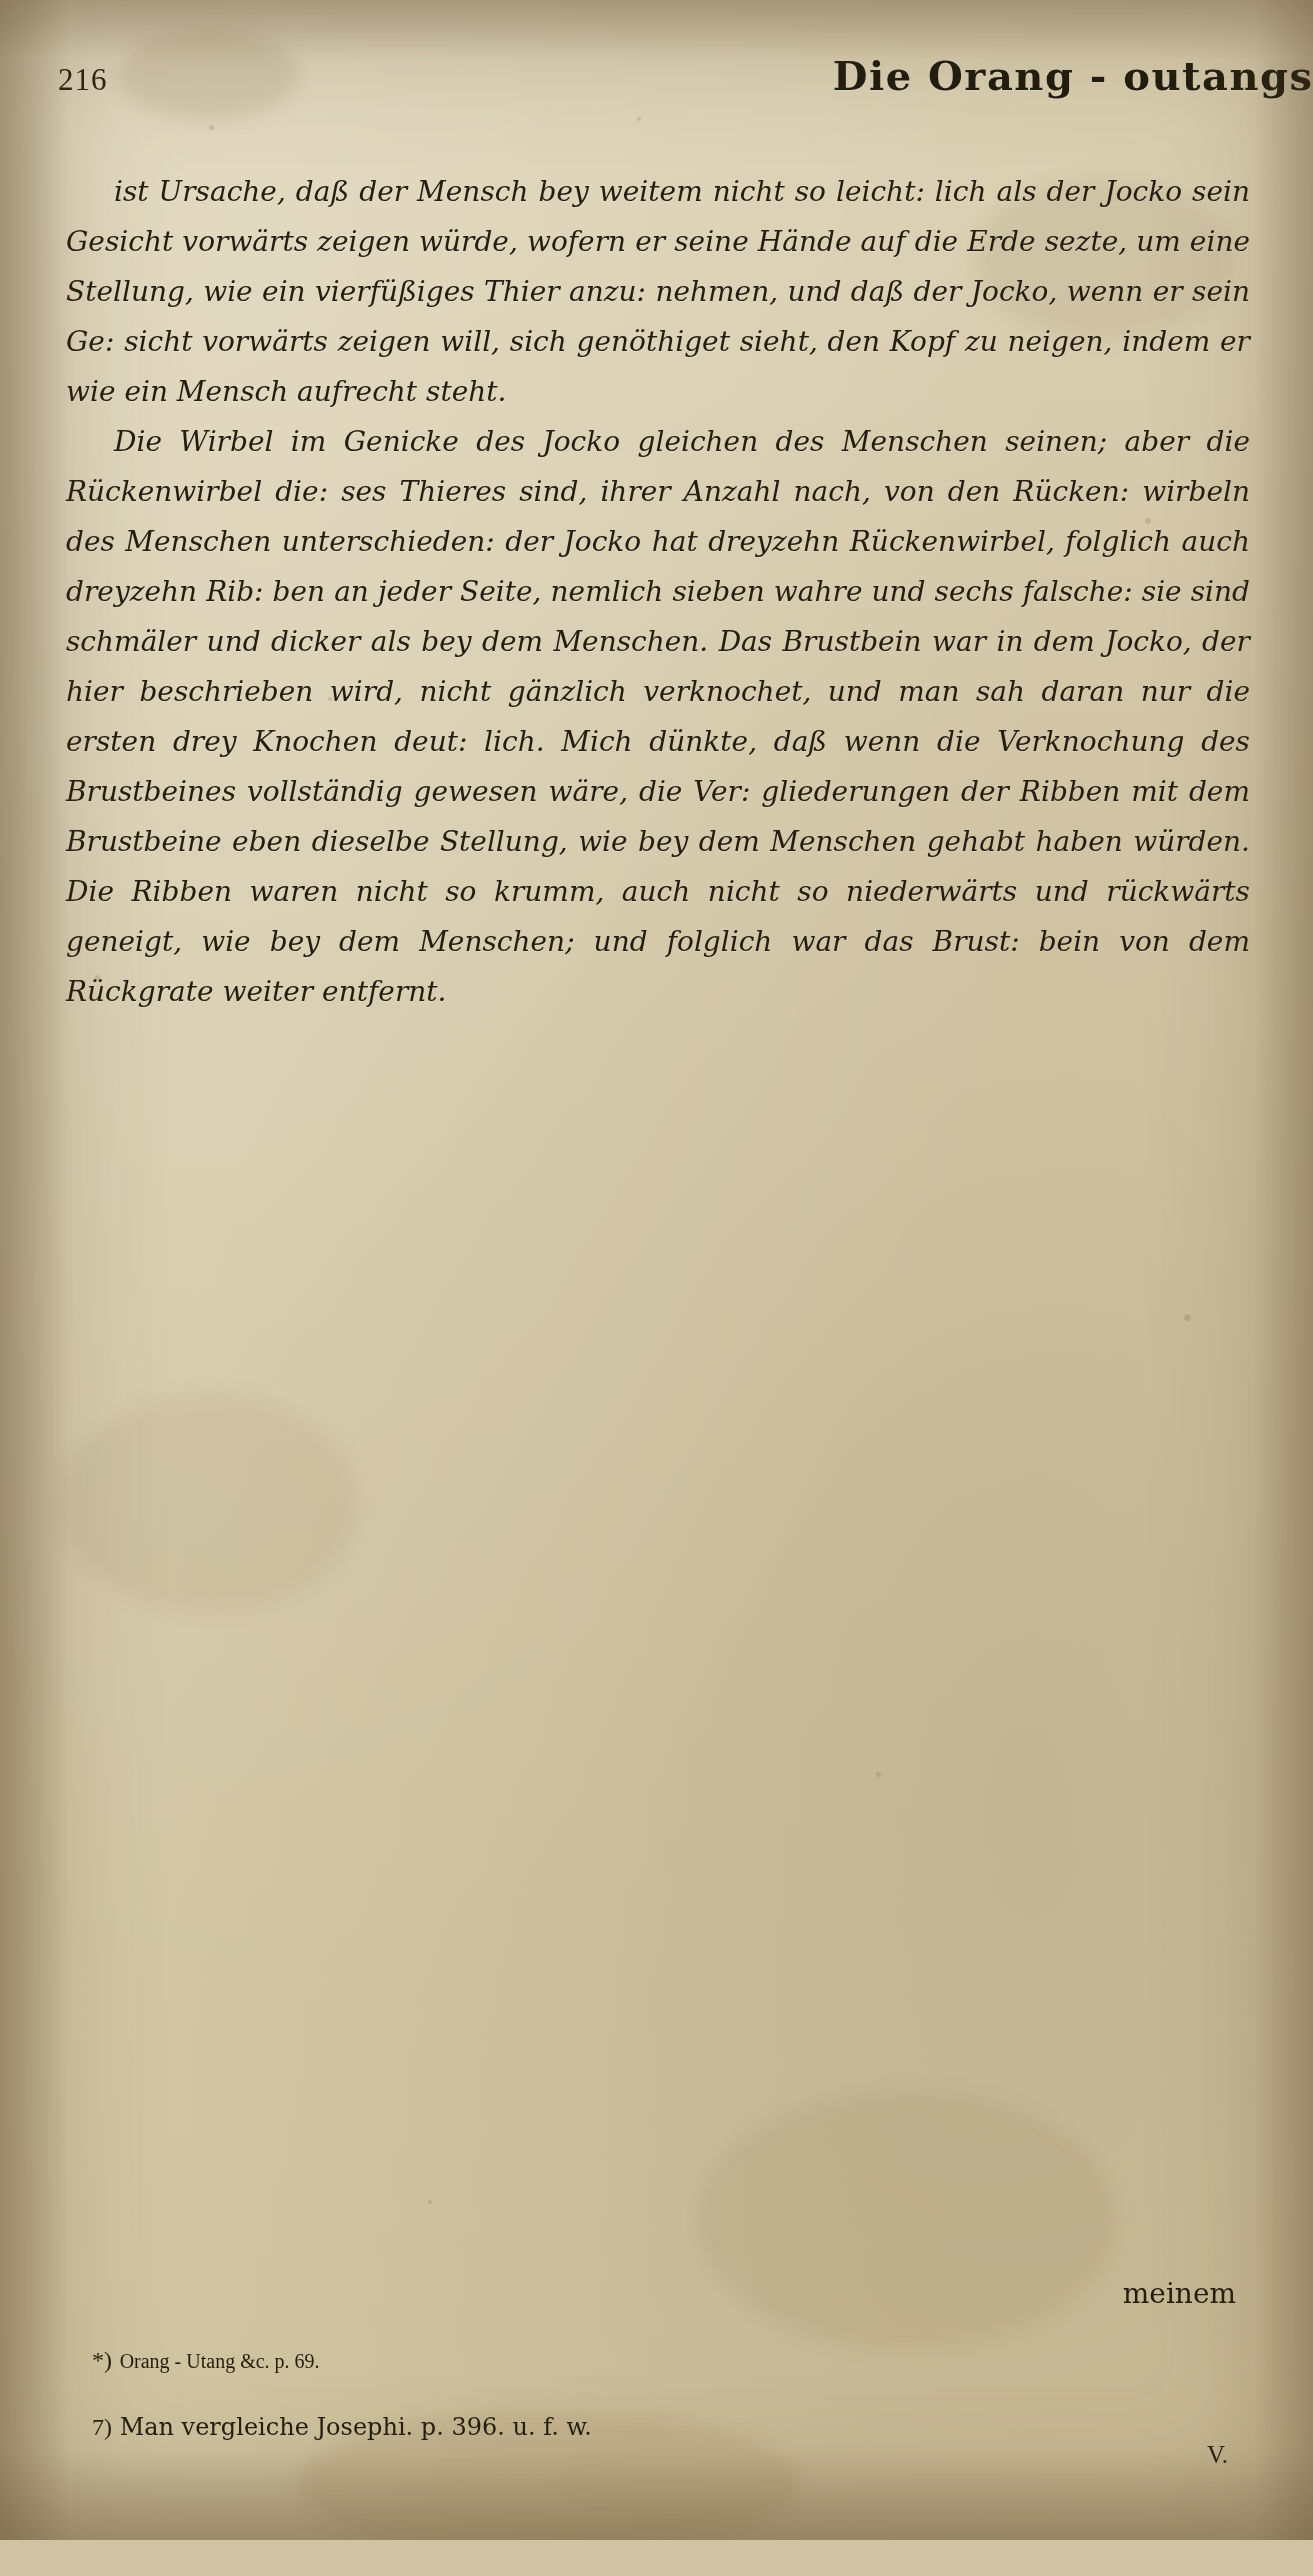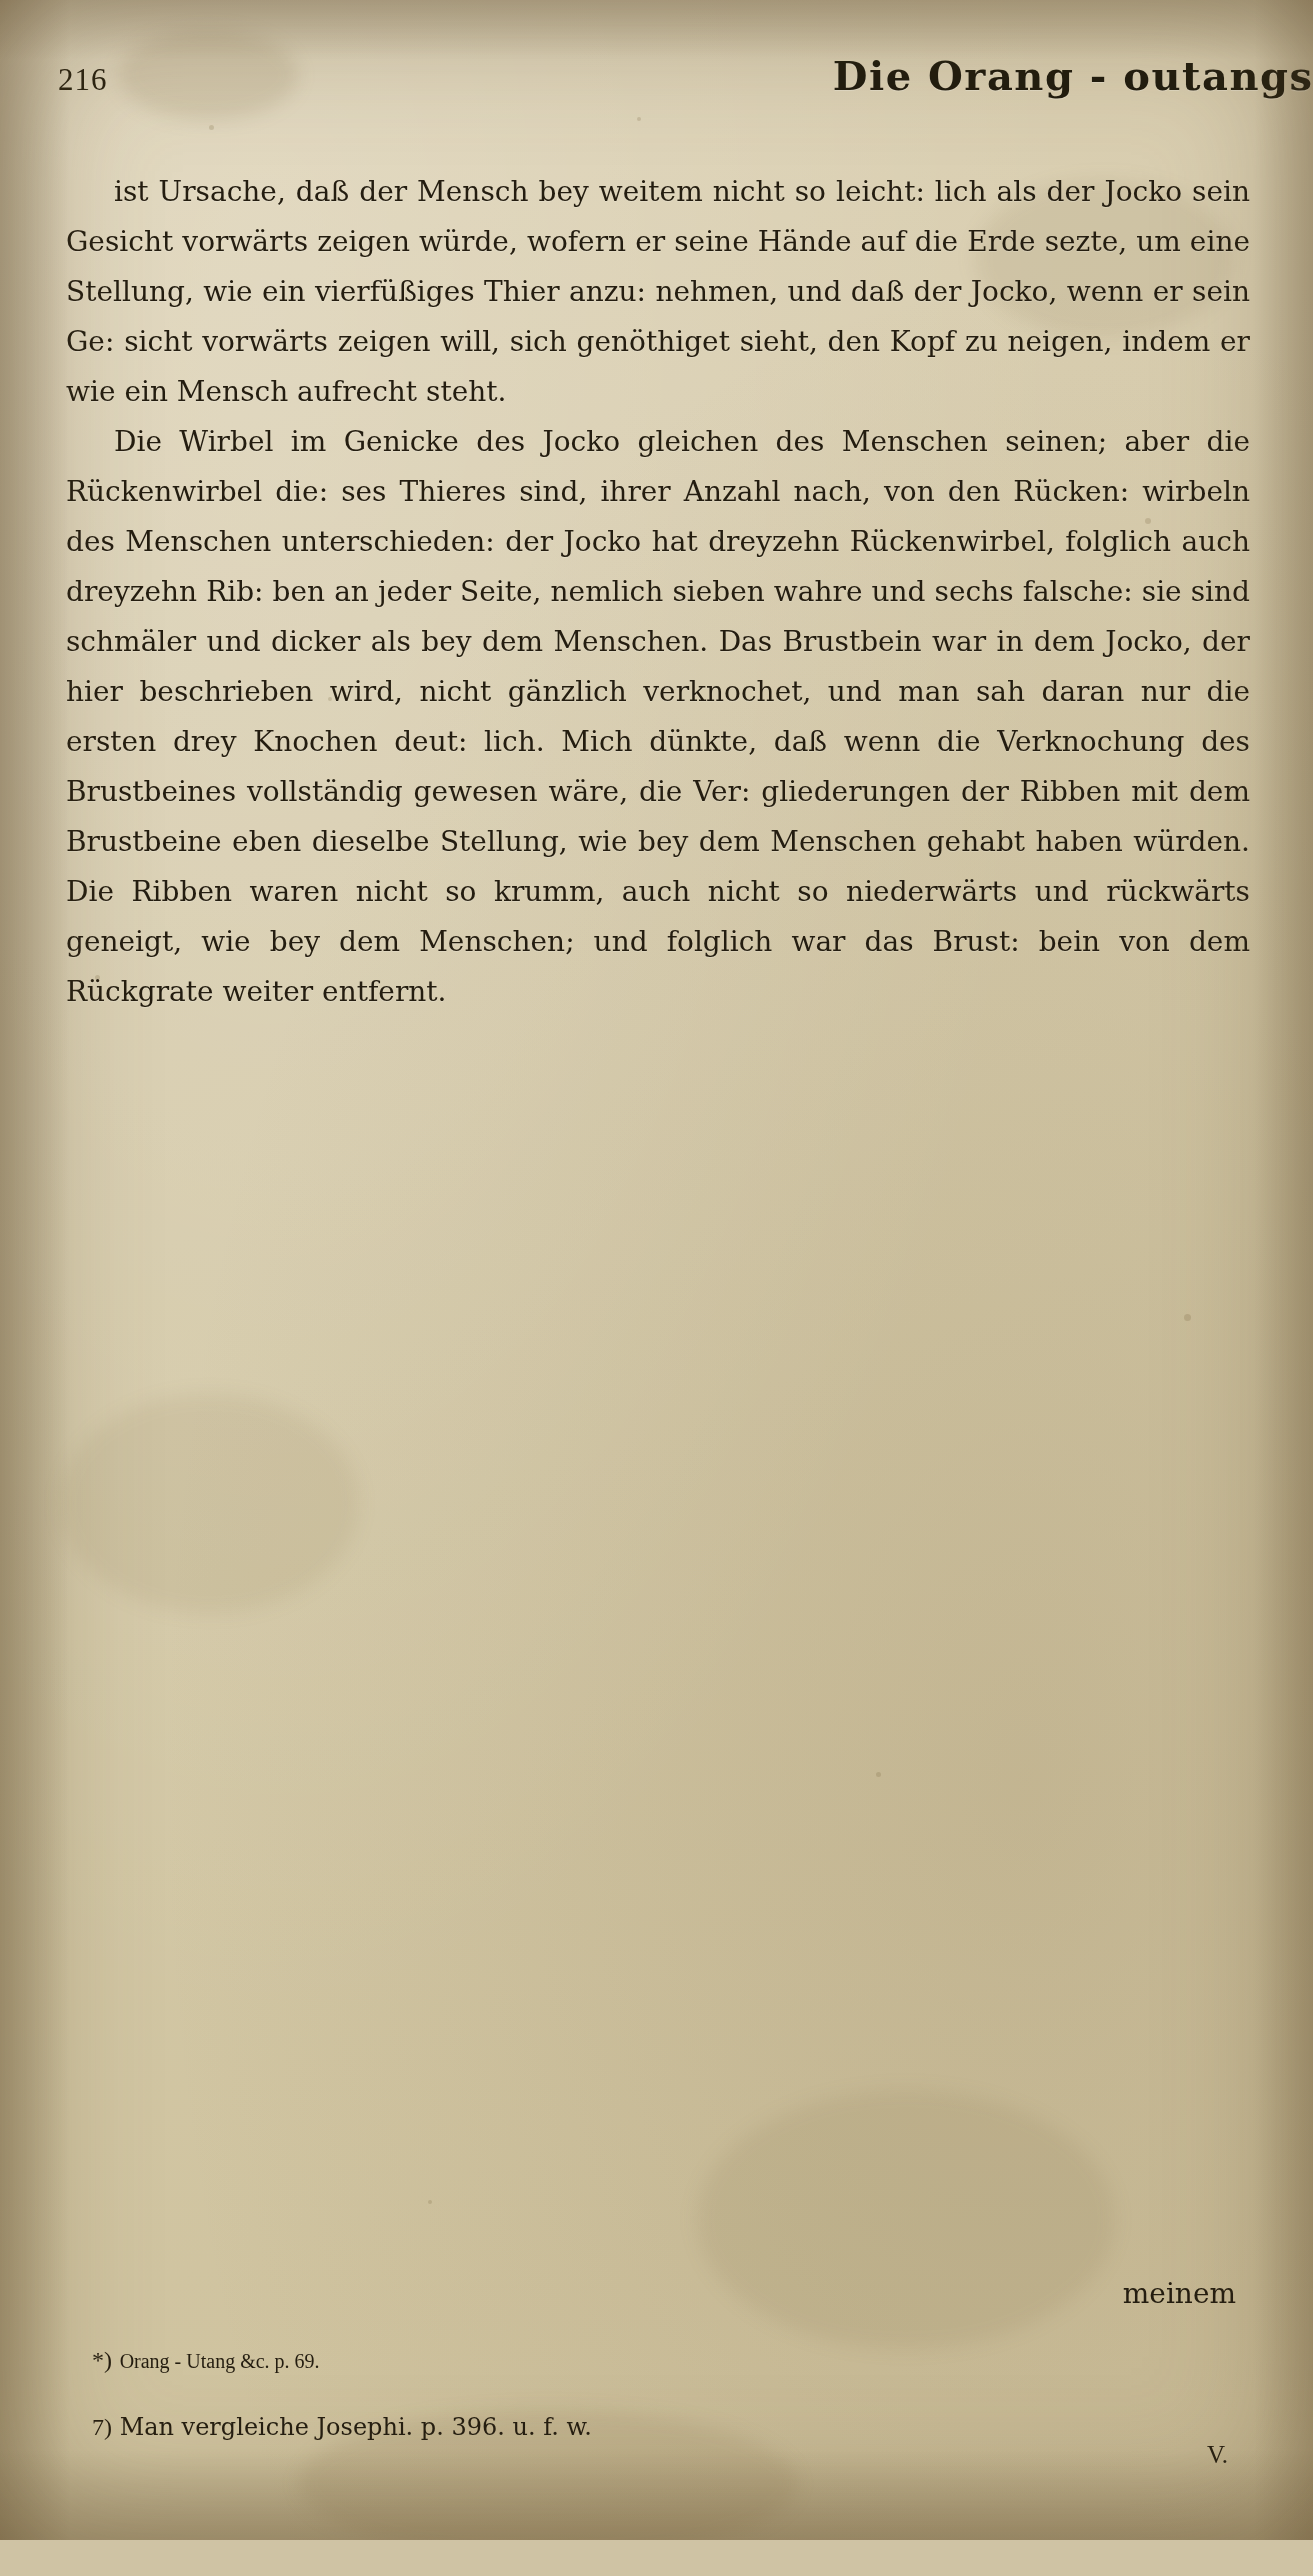--- a/index.html
+++ b/index.html
@@ -78,20 +78,21 @@
     font-family: "DejaVu Serif", serif;
     font-size: 28px;
     line-height: 50px;
     color: #241d10;
     text-align: justify;
     text-shadow: 0 1px 0 rgba(255,255,255,0.18);
   }
   .body p {
     margin: 0;
     text-indent: 48px;
+    font-style: italic;
   }
   .footnotes {
     position: absolute;
     left: 92px;
     right: 80px;
     top: 2337px;
     font-family: "DejaVu Serif", serif;
     color: #241d10;
     font-size: 24px;
     line-height: 46px;

